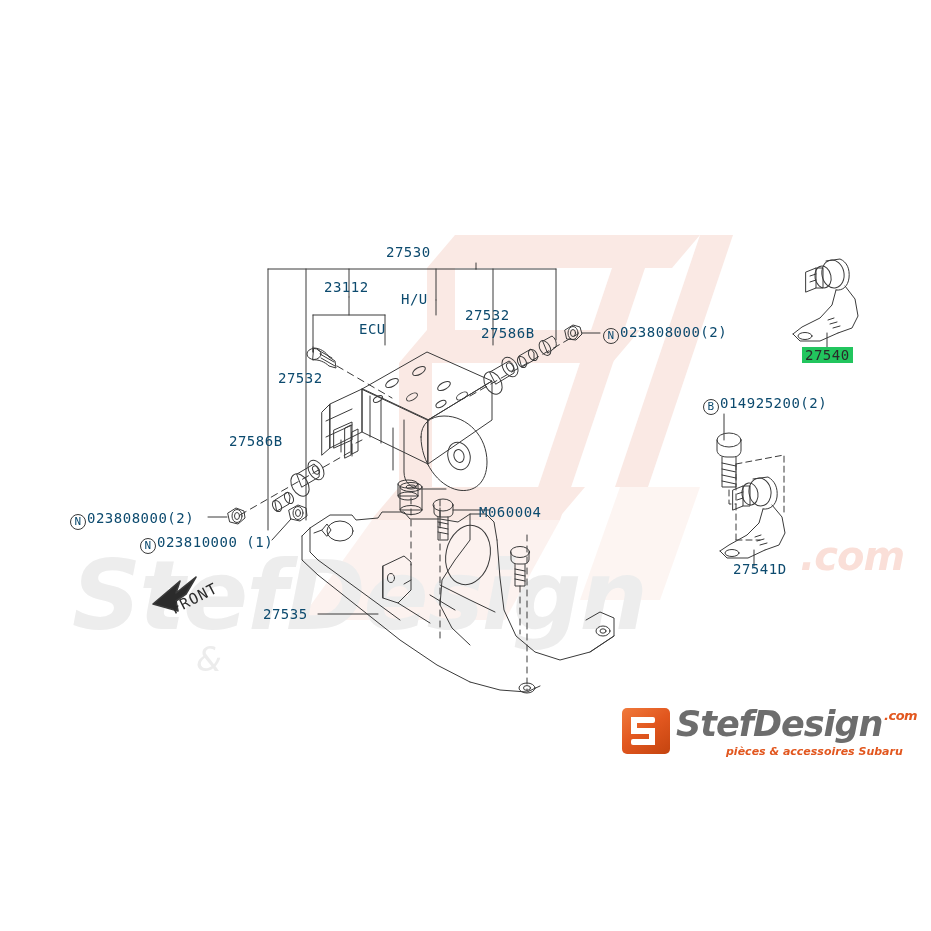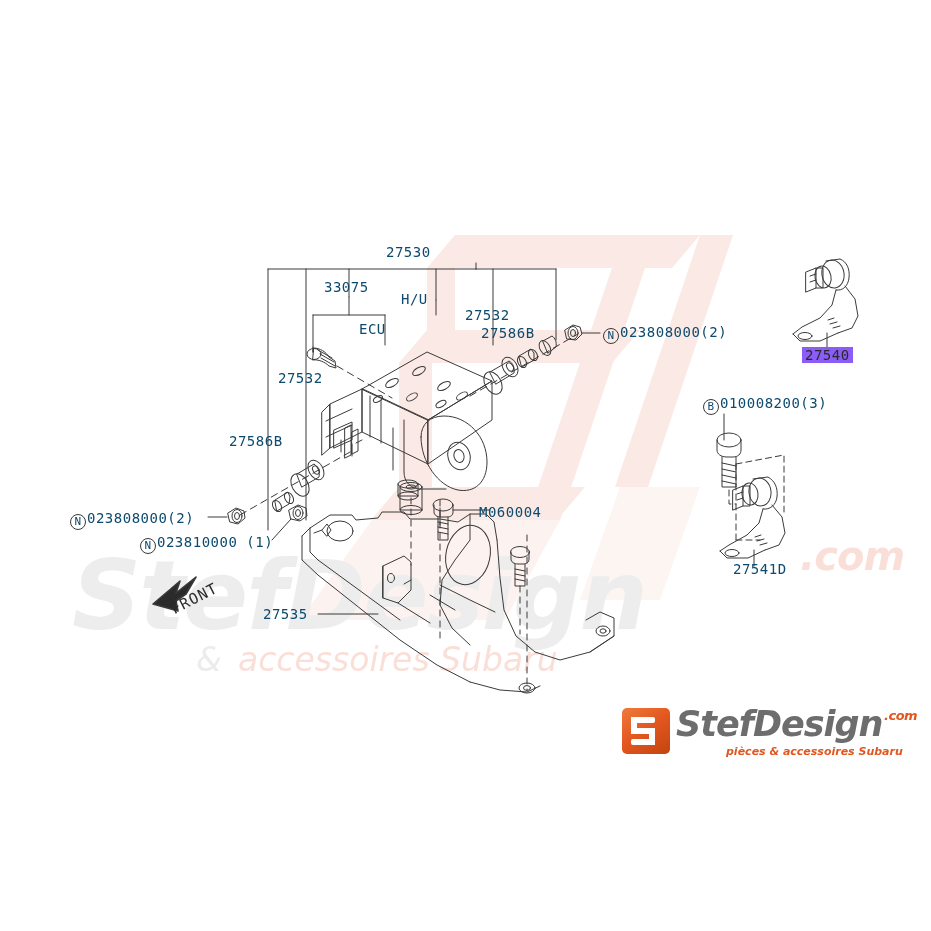--- a/index.html
+++ b/index.html
@@ -39,21 +39,21 @@
   .lbl{
     position:absolute;
     font-family:"DejaVu Sans Mono","Liberation Mono",monospace;
     font-size:14px;
     color:#0c4a6e;
     white-space:nowrap;
     letter-spacing:0.5px;
     line-height:1;
   }
   .lbl.sel{
-    background:#8b5cf6;
+    background:#22c55e;
     color:#2a2a2a;
     padding:1px 3px;
   }
   .circ{
     display:inline-block;
     width:14px;height:14px;
     border:1px solid #3a3a3a;
     border-radius:50%;
     text-align:center;
     line-height:13px;
@@ -123,21 +123,20 @@
     </g>
     <g fill="#fbeee9">
       <path d="M372 520 L560 520 L505 620 L300 620 Z" opacity="0.75"></path>
       <path d="M620 487 L700 487 L660 600 L580 600 Z" opacity="0.6"></path>
     </g>
   </svg>
 
   <div class="layer" id="wm-gray">
     <div class="wm-sd-big" style="left:72px;top:540px;font-size:96px;">StefDesign</div>
     <div class="wm-sub amp" style="left:196px;top:640px;font-size:33px;color:#ececec;">&amp;</div>
-    <div class="wm-sub" style="left:238px;top:640px;font-size:33px;">accessoires Subaru</div>
     <div class="wm-com" style="left:800px;top:533px;font-size:40px;">.com</div>
   </div>
 
   <svg class="layer" id="draw" viewBox="0 0 931 931">
     <g stroke="#3a3a3a" fill="none" stroke-width="1" stroke-linejoin="round" stroke-linecap="round">
 
       <g>
         <path d="M268 269 L476 269 M476 269 L476 263"></path>
         <path d="M476 269 L556 269"></path>
         <path d="M268 269 L268 530"></path>
@@ -376,21 +375,21 @@
       <g stroke-width="1.6">
         <path d="M153 604 L180 581 L176 593 L196 577 L186 594 L176 601 L178 611 Z" fill="#2b2b2b"></path>
       </g>
 
     </g>
   </svg>
 
   <div class="layer">
 
     <div class="lbl" style="left:386px;top:245px;">27530</div>
-    <div class="lbl" style="left:324px;top:280px;">33075</div>
+    <div class="lbl" style="left:324px;top:280px;">23112</div>
     <div class="lbl" style="left:401px;top:292px;">H/U</div>
     <div class="lbl" style="left:359px;top:322px;">ECU</div>
     <div class="lbl" style="left:465px;top:308px;">27532</div>
     <div class="lbl" style="left:481px;top:326px;">27586B</div>
     <div class="lbl" style="left:278px;top:371px;">27532</div>
     <div class="lbl" style="left:229px;top:434px;">27586B</div>
 
     <div class="lbl" style="left:603px;top:325px;">
       <span class="circ">N</span><span>023808000(2)</span>
     </div>
@@ -402,21 +401,21 @@
     <div class="lbl" style="left:140px;top:535px;">
       <span class="circ">N</span><span>023810000 (1)</span>
     </div>
 
     <div class="lbl" style="left:479px;top:505px;">M060004</div>
     <div class="lbl" style="left:263px;top:607px;text-align:right;">27535</div>
 
     <div class="lbl sel" style="left:802px;top:347px;">27540</div>
 
     <div class="lbl" style="left:703px;top:396px;">
-      <span class="circ">B</span><span>010008200(3)</span>
+      <span class="circ">B</span><span>014925200(2)</span>
     </div>
 
     <div class="lbl" style="left:733px;top:562px;">27541D</div>
 
     <div class="front-lbl" style="left:176px;top:600px;">FRONT</div>
   </div>
 
   <div id="logo">
     <div class="logo-badge">
       <div class="s1"></div>

